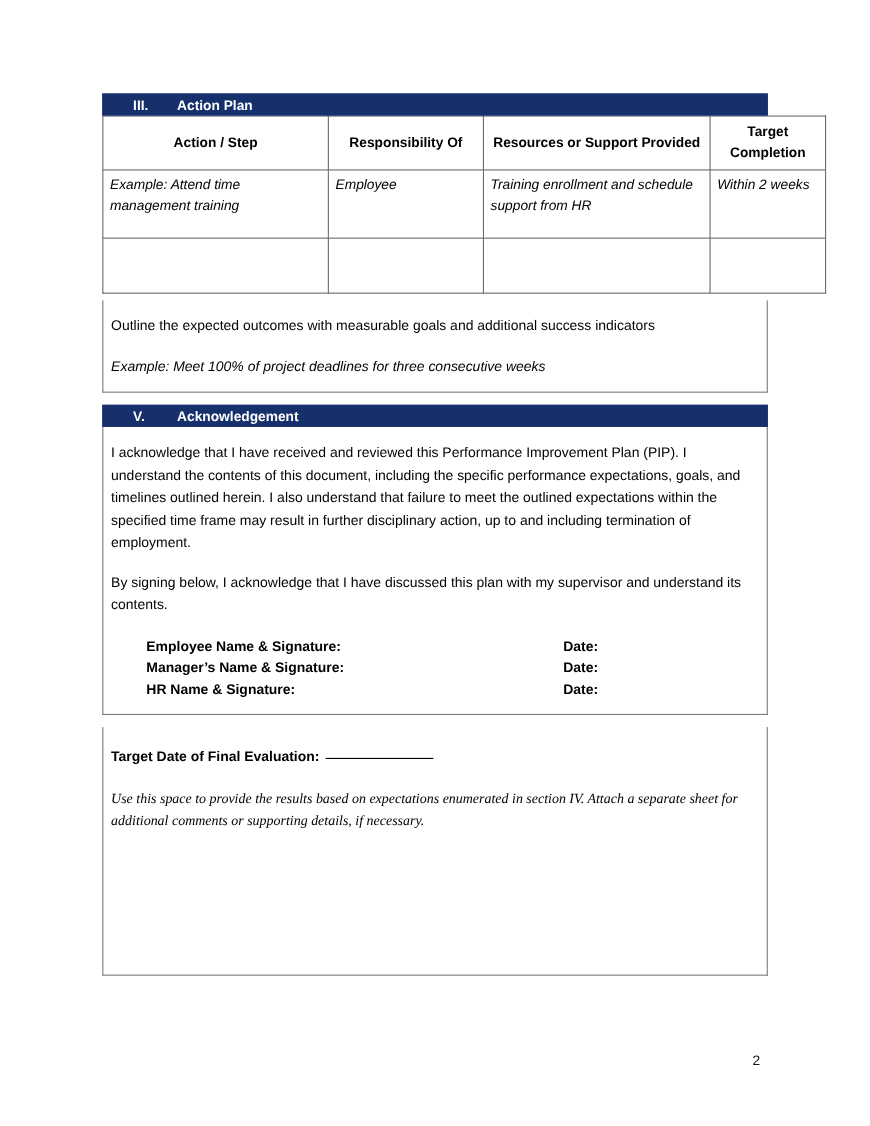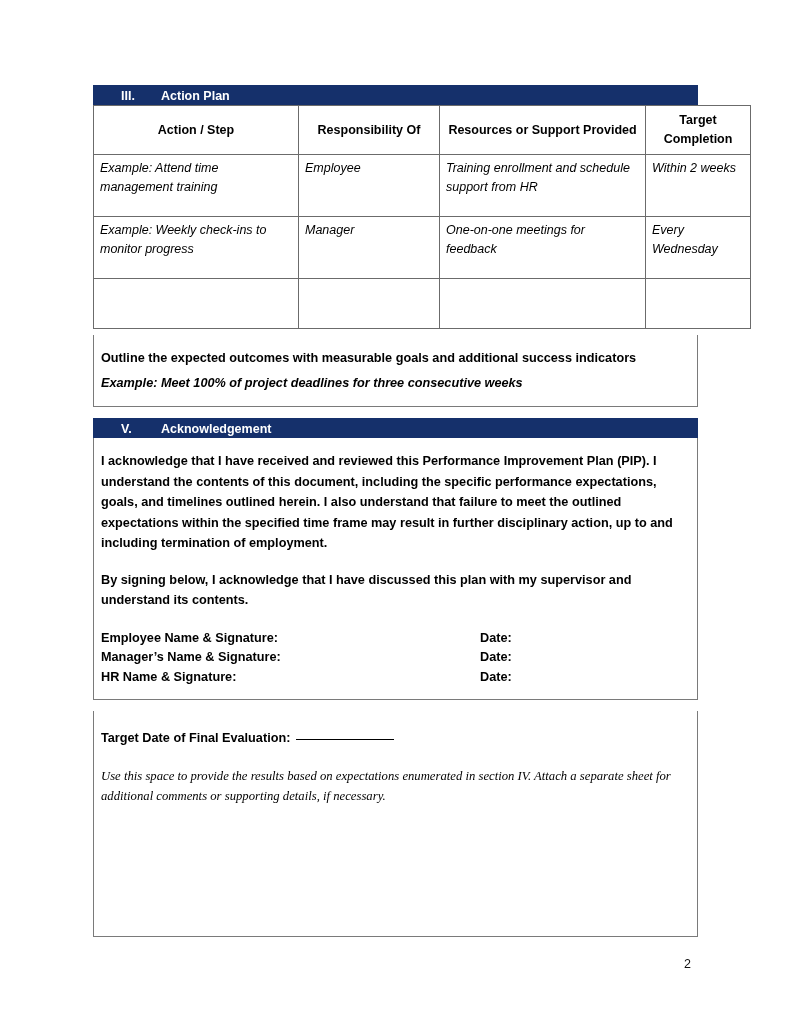--- a/index.html
+++ b/index.html
@@ -93,40 +93,40 @@
     border: 1px solid #7a7a7a;
     border-top: none;
     box-sizing: border-box;
     width: 605px;
     padding: 13px 7px 13px 7px;
     font-size: 12.7px;
     line-height: 20.5px;
   }
   .body-box p {
     margin: 0;
-    font-weight: bold;
   }
   .body-box p + p {
     margin-top: 16px;
   }
   .ital { font-style: italic; }
 
   
   .gap-sm { height: 6px; }
   .gap-md { height: 11px; }
 
   
   .sig-block {
     margin-top: 17px;
   }
   .sig-row {
     position: relative;
     height: 19.5px;
     font-weight: bold;
     font-size: 12.7px;
+    margin-left: 32px;
   }
   .sig-row .sig-label {
     position: absolute;
     left: 0;
     top: 0;
   }
   .sig-row .sig-date {
     position: absolute;
     left: 379px;
     top: 0;
@@ -192,40 +192,33 @@
       </thead>
       <tbody>
         <tr>
           <td class="filled-row">Example:
 Attend time management training</td>
           <td class="filled-row">Employee</td>
           <td class="filled-row">Training enrollment and schedule support from HR</td>
           <td class="filled-row">Within 2 weeks</td>
         </tr>
         <tr>
-          <td class="filled-row">Example:
-Weekly check-ins to monitor progress</td>
-          <td class="filled-row">Manager</td>
-          <td class="filled-row">One-on-one meetings for feedback</td>
-          <td class="filled-row">Every Wednesday</td>
-        </tr>
-        <tr>
           <td class="empty-row"></td>
           <td class="empty-row"></td>
           <td class="empty-row"></td>
           <td class="empty-row"></td>
         </tr>
       </tbody>
     </table>
 
     <div class="gap-sm"></div>
 
     <div class="body-box">
       <p>Outline the expected outcomes with measurable goals and additional success indicators</p>
-      <p class="ital" style="margin-top:4px">Example: Meet 100% of project deadlines for three consecutive weeks</p>
+      <p class="ital" style="margin-top:16px">Example: Meet 100% of project deadlines for three consecutive weeks</p>
     </div>
 
     <div class="gap-md"></div>
 
     <div class="section-bar">
       <span class="numeral">V.</span>
       <span class="title">Acknowledgement</span>
     </div>
     <div class="body-box">
       <p>I acknowledge that I have received and reviewed this Performance Improvement Plan (PIP). I understand the contents of this document, including the specific performance expectations, goals, and timelines outlined herein. I also understand that failure to meet the outlined expectations within the specified time frame may result in further disciplinary action, up to and including termination of employment.</p>

